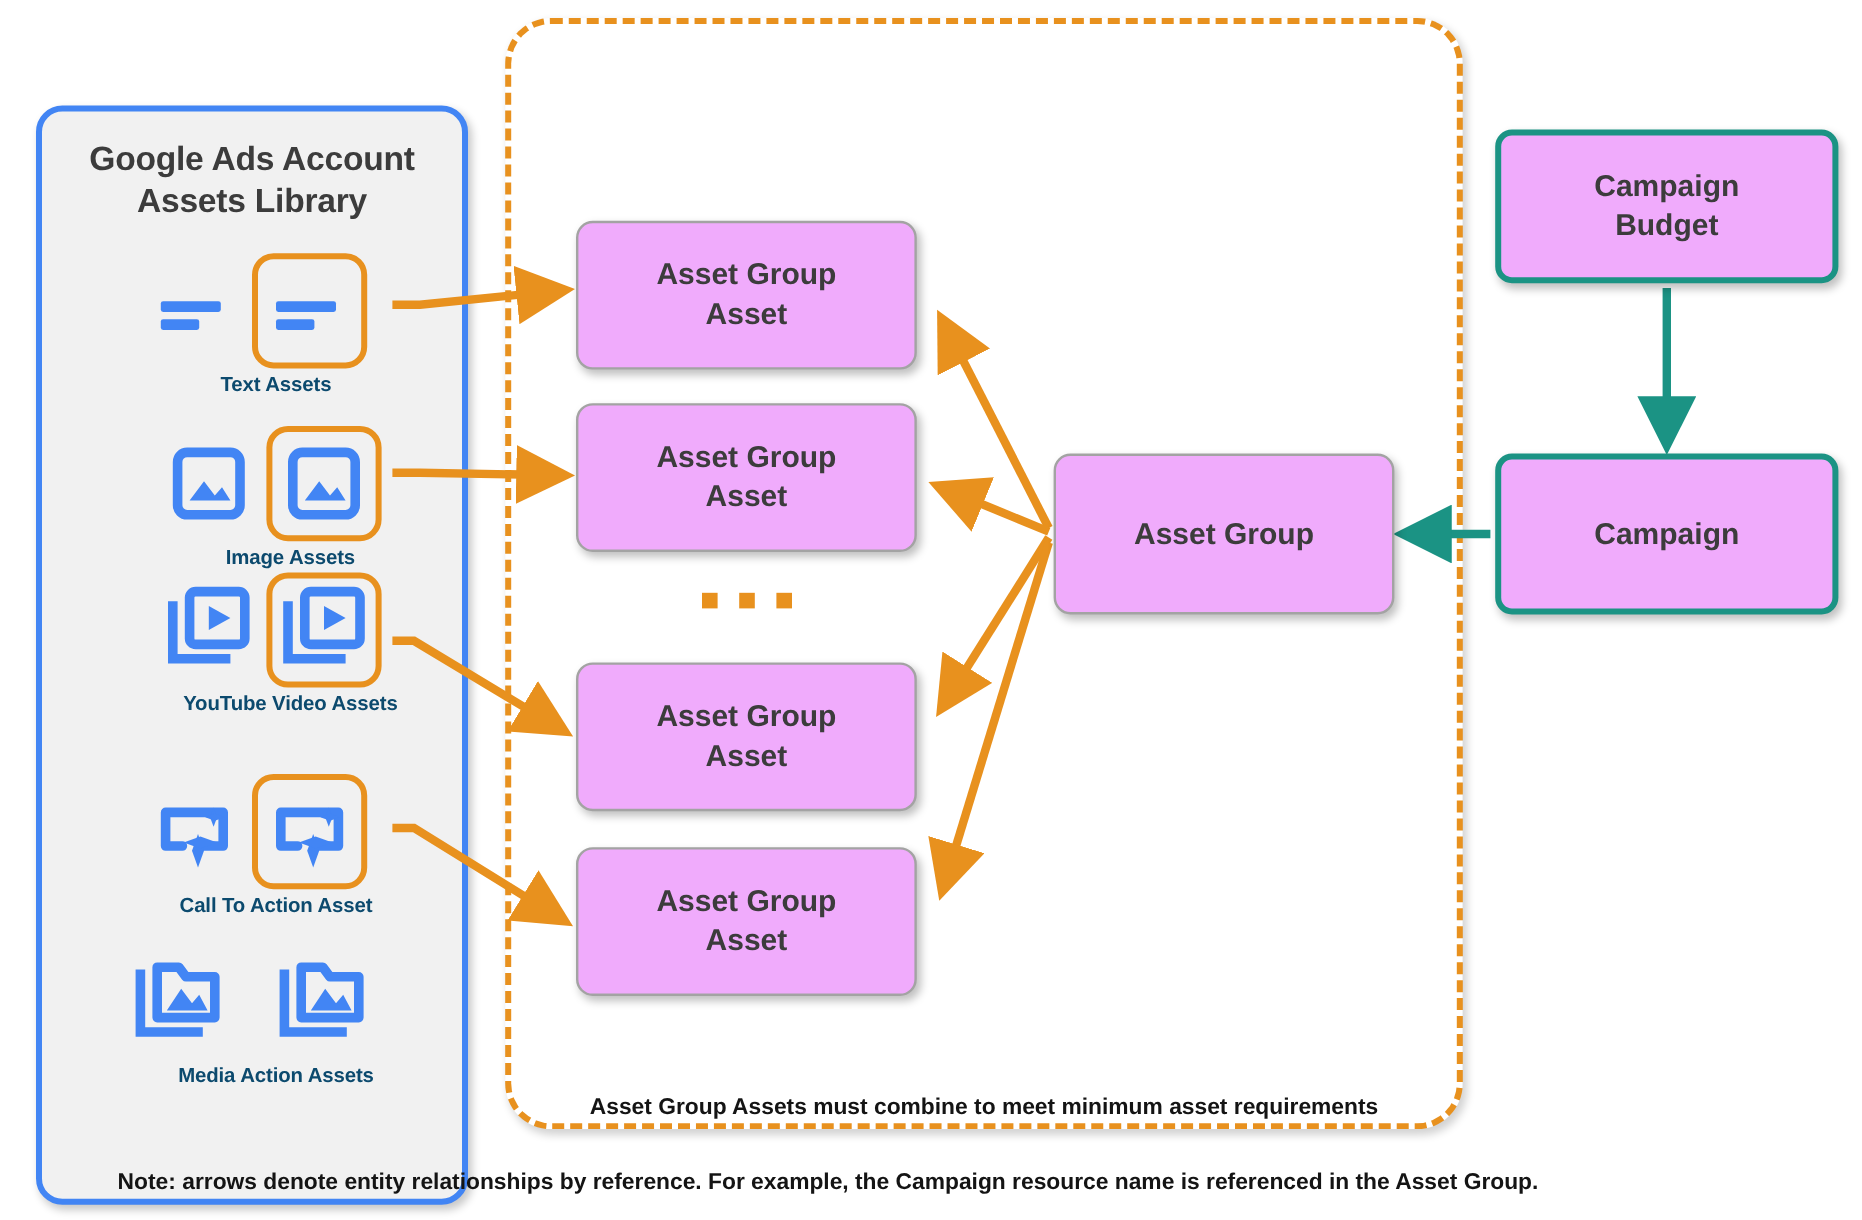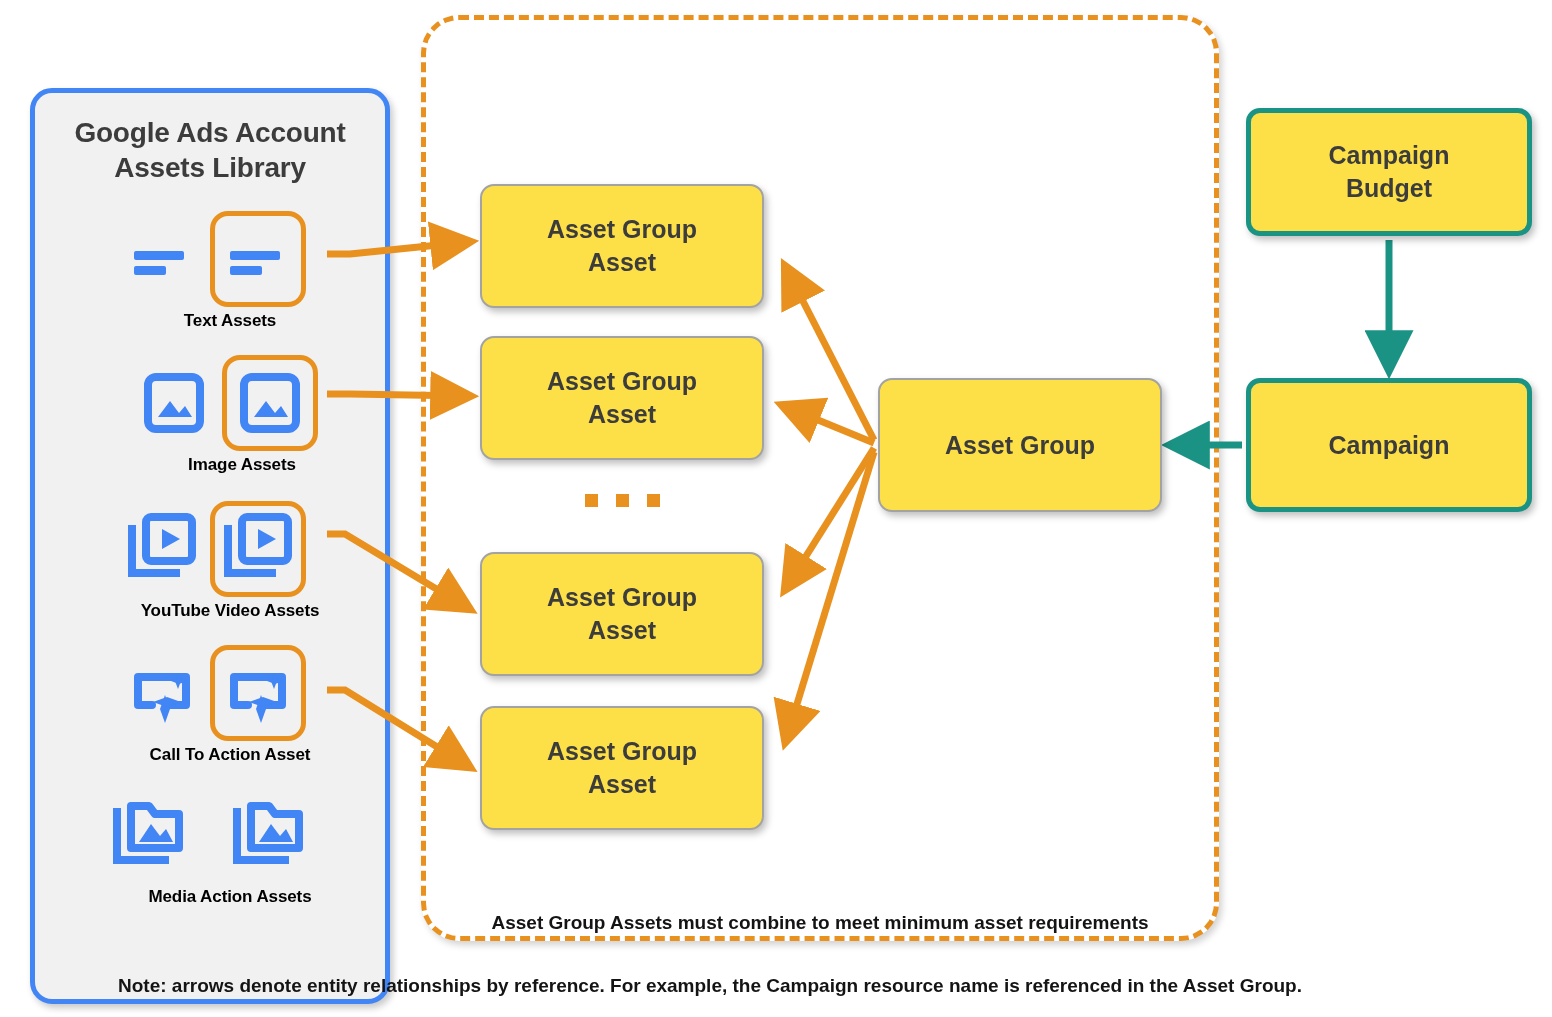--- a/index.html
+++ b/index.html
@@ -78,21 +78,21 @@
   }
   .icon-slot.boxed {
     border: 5px solid #e8911e;
     border-radius: 18px;
     background: transparent;
   }
   .asset-caption {
     margin-top: 4px;
     font-size: 17px;
     font-weight: bold;
-    color: #000000;
+    color: #0c4a6e;
     letter-spacing: -0.1px;
     margin-left: 40px;
   }
 
   
   #mutate-region {
     position: absolute;
     left: 421px;
     top: 15px;
     width: 798px;
@@ -126,21 +126,21 @@
     font-size: 19px;
     font-weight: bold;
     color: #141414;
     z-index: 3;
   }
 
   
   .node {
     position: absolute;
     box-sizing: border-box;
-    background: #fde047;
+    background: #f0abfc;
     display: flex;
     align-items: center;
     justify-content: center;
     text-align: center;
     font-size: 25px;
     font-weight: bold;
     color: #3c3c3c;
     line-height: 1.32;
     box-shadow: 3px 4px 7px rgba(0,0,0,0.25);
     border-radius: 14px;
@@ -182,21 +182,20 @@
   #footer-note {
     position: absolute;
     left: 0;
     top: 975px;
     width: 1380px;
     text-align: center;
     font-size: 19px;
     font-weight: bold;
     color: #141414;
     z-index: 4;
-    margin-left: 20px;
   }
 </style>
 </head>
 <body>
 
 <div id="stage">
 
   <div id="mutate-region"></div>
 
   <div id="asset-library">
@@ -234,21 +233,21 @@
         <div class="icon-slot boxed">
           <svg width="72" height="72" viewBox="0 0 72 72" aria-hidden="true">
             <rect x="10" y="10" width="52" height="52" rx="8" fill="none" stroke="#4285f4" stroke-width="8"></rect>
             <path d="M20 50 L32 34 L41 46 L47 39 L54 50 Z" fill="#4285f4"></path>
           </svg>
         </div>
       </div>
       <div class="asset-caption">Image Assets</div>
     </div>
 
-    <div class="asset-row" style="top:408px;">
+    <div class="asset-row" style="top:384px;padding-left:12px;">
       <div class="asset-icons">
         <div class="icon-slot">
           <svg width="76" height="76" viewBox="0 0 76 76" aria-hidden="true">
             <path d="M8 18 L8 62 L52 62" fill="none" stroke="#4285f4" stroke-width="8" stroke-linecap="square"></path>
             <rect x="22" y="6" width="46" height="44" rx="5" fill="none" stroke="#4285f4" stroke-width="8"></rect>
             <path d="M38 18 L56 28 L38 38 Z" fill="#4285f4"></path>
           </svg>
         </div>
         <div class="icon-slot boxed">
           <svg width="76" height="76" viewBox="0 0 76 76" aria-hidden="true">

